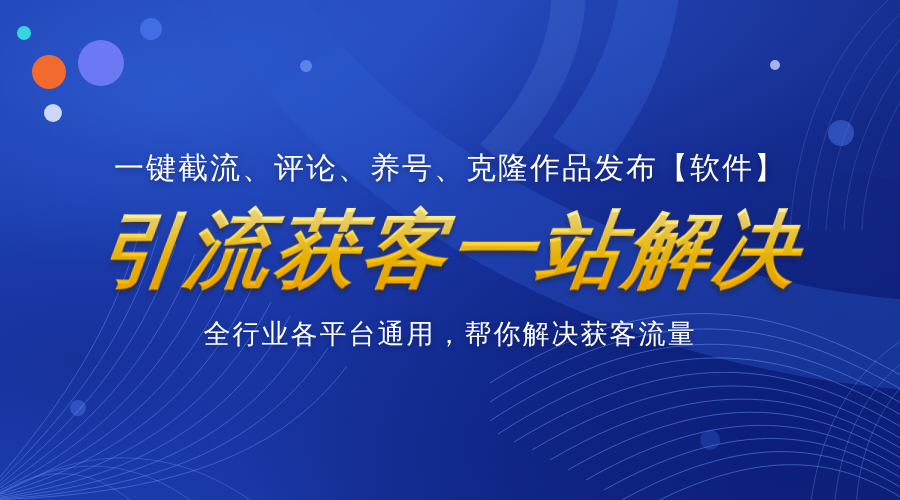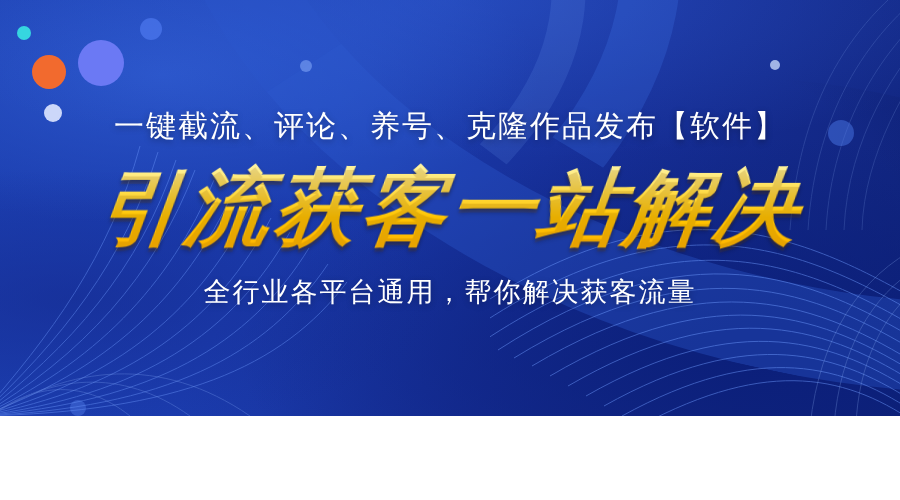--- a/index.html
+++ b/index.html
@@ -3,21 +3,21 @@
 <meta charset="utf-8">
 <style>
   html, body {
     margin: 0;
     padding: 0;
     background: #ffffff;
   }
   #banner {
     position: relative;
     width: 900px;
-    height: 416px;
+    height: 500px;
     overflow: hidden;
     font-family: "Liberation Sans", sans-serif;
     background: #1430a0;
   }
   
   .bg-base {
     position: absolute;
     inset: 0;
     background:
       radial-gradient(ellipse 70% 60% at 18% 18%, #2a54c8 0%, rgba(42,84,200,0) 60%),

